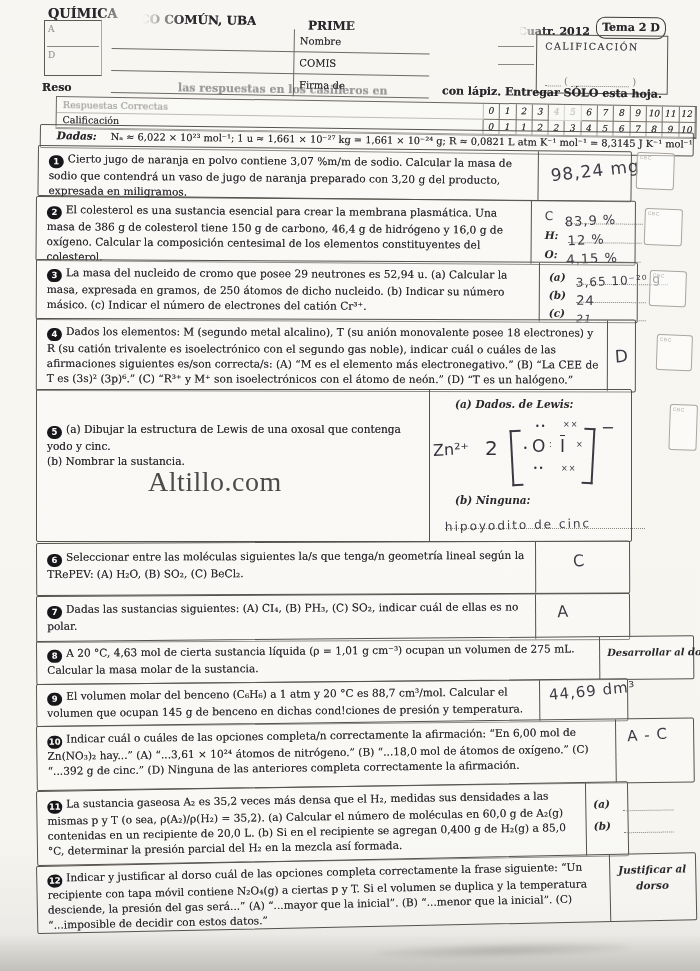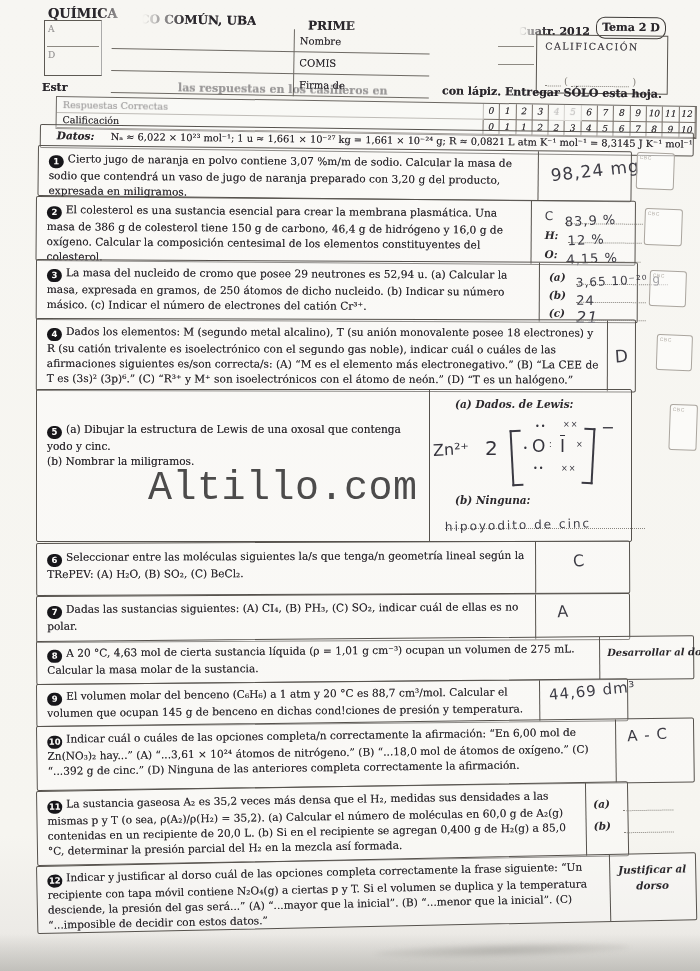--- a/index.html
+++ b/index.html
@@ -36,22 +36,22 @@
          border:1.3px solid #6b6762;transform:rotate(0.9deg);transform-origin:top left;
          background:rgba(255,255,255,.3);}
   .score div{border-right:1px solid #777069;border-bottom:1px solid #777069;
              font-size:9px;display:flex;align-items:center;justify-content:center;
              font-style:italic;color:#2e2b2f;text-shadow:0 0 .5px rgba(60,55,60,.6);}
   .score .lbl{justify-content:flex-start;padding-left:6px;font-style:normal;font-size:9.5px;}
   .gbox{position:absolute;border:1.3px solid #aaa59e;border-radius:3px;background:rgba(255,255,255,.5);
         transform-origin:top left;}
   .gbox span{position:absolute;left:2px;top:1px;font-size:5px;color:#b7b2ab;
              font-family:"Liberation Sans",sans-serif;letter-spacing:.5px;}
-  .wm{position:absolute;left:148px;top:466px;font-family:Liberation Mono, monospace;
-      font-size:40px;color:#4c4b4b;letter-spacing:.5px;}
+  .wm{position:absolute;left:148px;top:466px;font-family:Liberation Serif, serif;
+      font-size:28px;color:#4c4b4b;letter-spacing:.5px;}
   .lw{position:absolute;font-family:"DejaVu Sans",sans-serif;color:#34333c;}
   .lwdots{position:absolute;font-size:8px;letter-spacing:1px;color:#34333c;
           font-family:"DejaVu Sans",sans-serif;}
   .bracket{position:absolute;width:9px;height:52px;border-color:#3b3a43;border-style:solid;}
   .smudge{position:absolute;left:375px;top:944px;width:255px;height:13px;border-radius:50%;
           background:radial-gradient(ellipse,#9a9994 0%,rgba(170,168,163,.4) 60%,transparent 100%);
           filter:blur(2px);opacity:.6;transform:rotate(-1.5deg);}
   .writeline{border-top:1.1px solid #8d8982;position:absolute;}
 </style>
 </head>
@@ -92,21 +92,21 @@
   <div class="abs" style="left:536px;top:35px;width:130px;height:57px;border:1.4px solid #57534e;transform:rotate(.6deg);">
     <div class="pt" style="position:absolute;left:8px;top:4px;font-size:9.5px;letter-spacing:1.5px;color:#46434a;">CALIFICACIÓN</div>
     <div style="position:absolute;left:8px;top:38px;white-space:nowrap;color:#8a867f;font-size:10px;">
       <span class="dotline" style="width:16px;"></span>
       <span>(</span>
       <span class="dotline" style="width:58px;"></span>
       <span>)</span>
     </div>
   </div>
 
-  <div class="abs pt b fade-r" style="left:42px;top:80px;font-size:11px;width:50px;">Estr</div>
+  <div class="abs pt b fade-r" style="left:42px;top:80px;font-size:11px;width:50px;">Reso</div>
   <div class="abs pt b faint" style="left:178px;top:82px;font-size:11px;transform:rotate(.9deg);">las respuestas en los casilleros en</div>
   <div class="abs pt b" style="left:442px;top:85px;font-size:11px;transform:rotate(.9deg);">con lápiz. Entregar SÓLO esta hoja.</div>
 
   <div class="score">
     <div class="lbl faint">Respuestas Correctas</div>
     <div>0</div>
     <div>1</div>
     <div>2</div>
     <div>3</div>
     <div class="blurry">4</div>
@@ -128,21 +128,21 @@
     <div>4</div>
     <div>5</div>
     <div>6</div>
     <div>7</div>
     <div>8</div>
     <div>9</div>
     <div>10</div>
   </div>
 
   <div class="box" style="left:40px;top:124px;width:652px;height:22px;transform:rotate(.75deg);">
-    <span class="pt b i" style="position:absolute;left:16px;top:3px;font-size:10.5px;">Datos:</span>
+    <span class="pt b i" style="position:absolute;left:16px;top:3px;font-size:10.5px;">Dadas:</span>
     <span class="pt" style="position:absolute;left:70px;top:4px;font-size:9.8px;white-space:nowrap;">Nₐ ≈ 6,022 × 10²³ mol⁻¹; 1 u ≈ 1,661 × 10⁻²⁷ kg = 1,661 × 10⁻²⁴ g; R ≈ 0,0821 L atm K⁻¹ mol⁻¹ = 8,3145 J K⁻¹ mol⁻¹</span>
   </div>
 
   <div class="box" style="left:38px;top:145px;width:592px;height:49px;transform:rotate(.6deg);">
     <div class="vdiv" style="left:499px;"></div>
     <div class="pt" style="position:absolute;left:10px;top:5px;width:480px;">
       <span class="badge">1</span><span>Cierto jugo de naranja en polvo contiene 3,07 %m/m de sodio. Calcular la masa de sodio que contendrá un vaso de jugo de naranja preparado con 3,20 g del producto, expresada en miligramos.</span>
     </div>
     <div class="hand" style="position:absolute;left:512px;top:14px;font-size:17px;transform:rotate(-7deg);white-space:nowrap;">98,24 mg</div>
   </div>
@@ -183,21 +183,21 @@
       <div class="ansrow" style="height:18px;">
         <span class="alabel">(a)</span>
         <span class="dotline" style="width:92px;margin-left:5px;"><span class="hand" style="font-size:12px;transform:rotate(-3deg);">3,65 10⁻²⁰ g</span></span>
       </div>
       <div class="ansrow" style="height:18px;">
         <span class="alabel">(b)</span>
         <span class="dotline" style="width:70px;margin-left:5px;"><span class="hand" style="font-size:13px;">24</span></span>
       </div>
       <div class="ansrow" style="height:18px;">
         <span class="alabel">(c)</span>
-        <span class="dotline" style="width:70px;margin-left:6px;"><span class="hand" style="font-size:16px;font-style:italic;">21</span></span>
+        <span class="dotline" style="width:70px;margin-left:6px;"><span class="hand" style="font-size:11px;font-style:italic;">21</span></span>
       </div>
     </div>
   </div>
   <div class="gbox" style="left:650px;top:270px;width:35px;height:34px;transform:rotate(2deg);">
       <span>CBC</span>
     </div>
 
   <div class="box" style="left:36px;top:318px;width:598px;height:71px;transform:rotate(.15deg);">
     <div class="vdiv" style="left:570px;"></div>
     <div class="pt" style="position:absolute;left:10px;top:5px;width:552px;">
@@ -206,21 +206,21 @@
     <div class="hand" style="position:absolute;left:578px;top:26px;font-size:17px;transform:rotate(-4deg);">D</div>
   </div>
   <div class="gbox" style="left:657px;top:334px;width:34px;height:34px;transform:rotate(2deg);">
       <span>CBC</span>
     </div>
 
   <div class="box" style="left:36px;top:389px;width:594px;height:151px;">
     <div class="vdiv" style="left:392px;"></div>
     <div class="pt" style="position:absolute;left:10px;top:32px;width:372px;">
       <span class="badge">5</span><span>(a) Dibujar la estructura de Lewis de una oxosal que contenga yodo y cinc.</span><br>
-      <span>(b) Nombrar la miligramos.</span>
+      <span>(b) Nombrar la sustancia.</span>
     </div>
     <div class="alabel" style="position:absolute;left:418px;top:8px;">(a) Dados. de Lewis:</div>
 
     <div style="position:absolute;left:396px;top:34px;width:196px;height:62px;">
       <span class="lw" style="left:0;top:16px;font-size:16px;transform:rotate(-3deg);">Zn²⁺</span>
       <span class="lw" style="left:52px;top:12px;font-size:20px;">2</span>
       <span class="bracket" style="left:78px;top:6px;border-width:2px 0 2px 2px;transform:rotate(-3deg);"></span>
       <span class="lwdots" style="left:102px;top:-2px;">••</span>
       <span class="lwdots" style="left:90px;top:20px;">•</span>
       <span class="lw" style="left:99px;top:12px;font-size:17px;">O</span>

